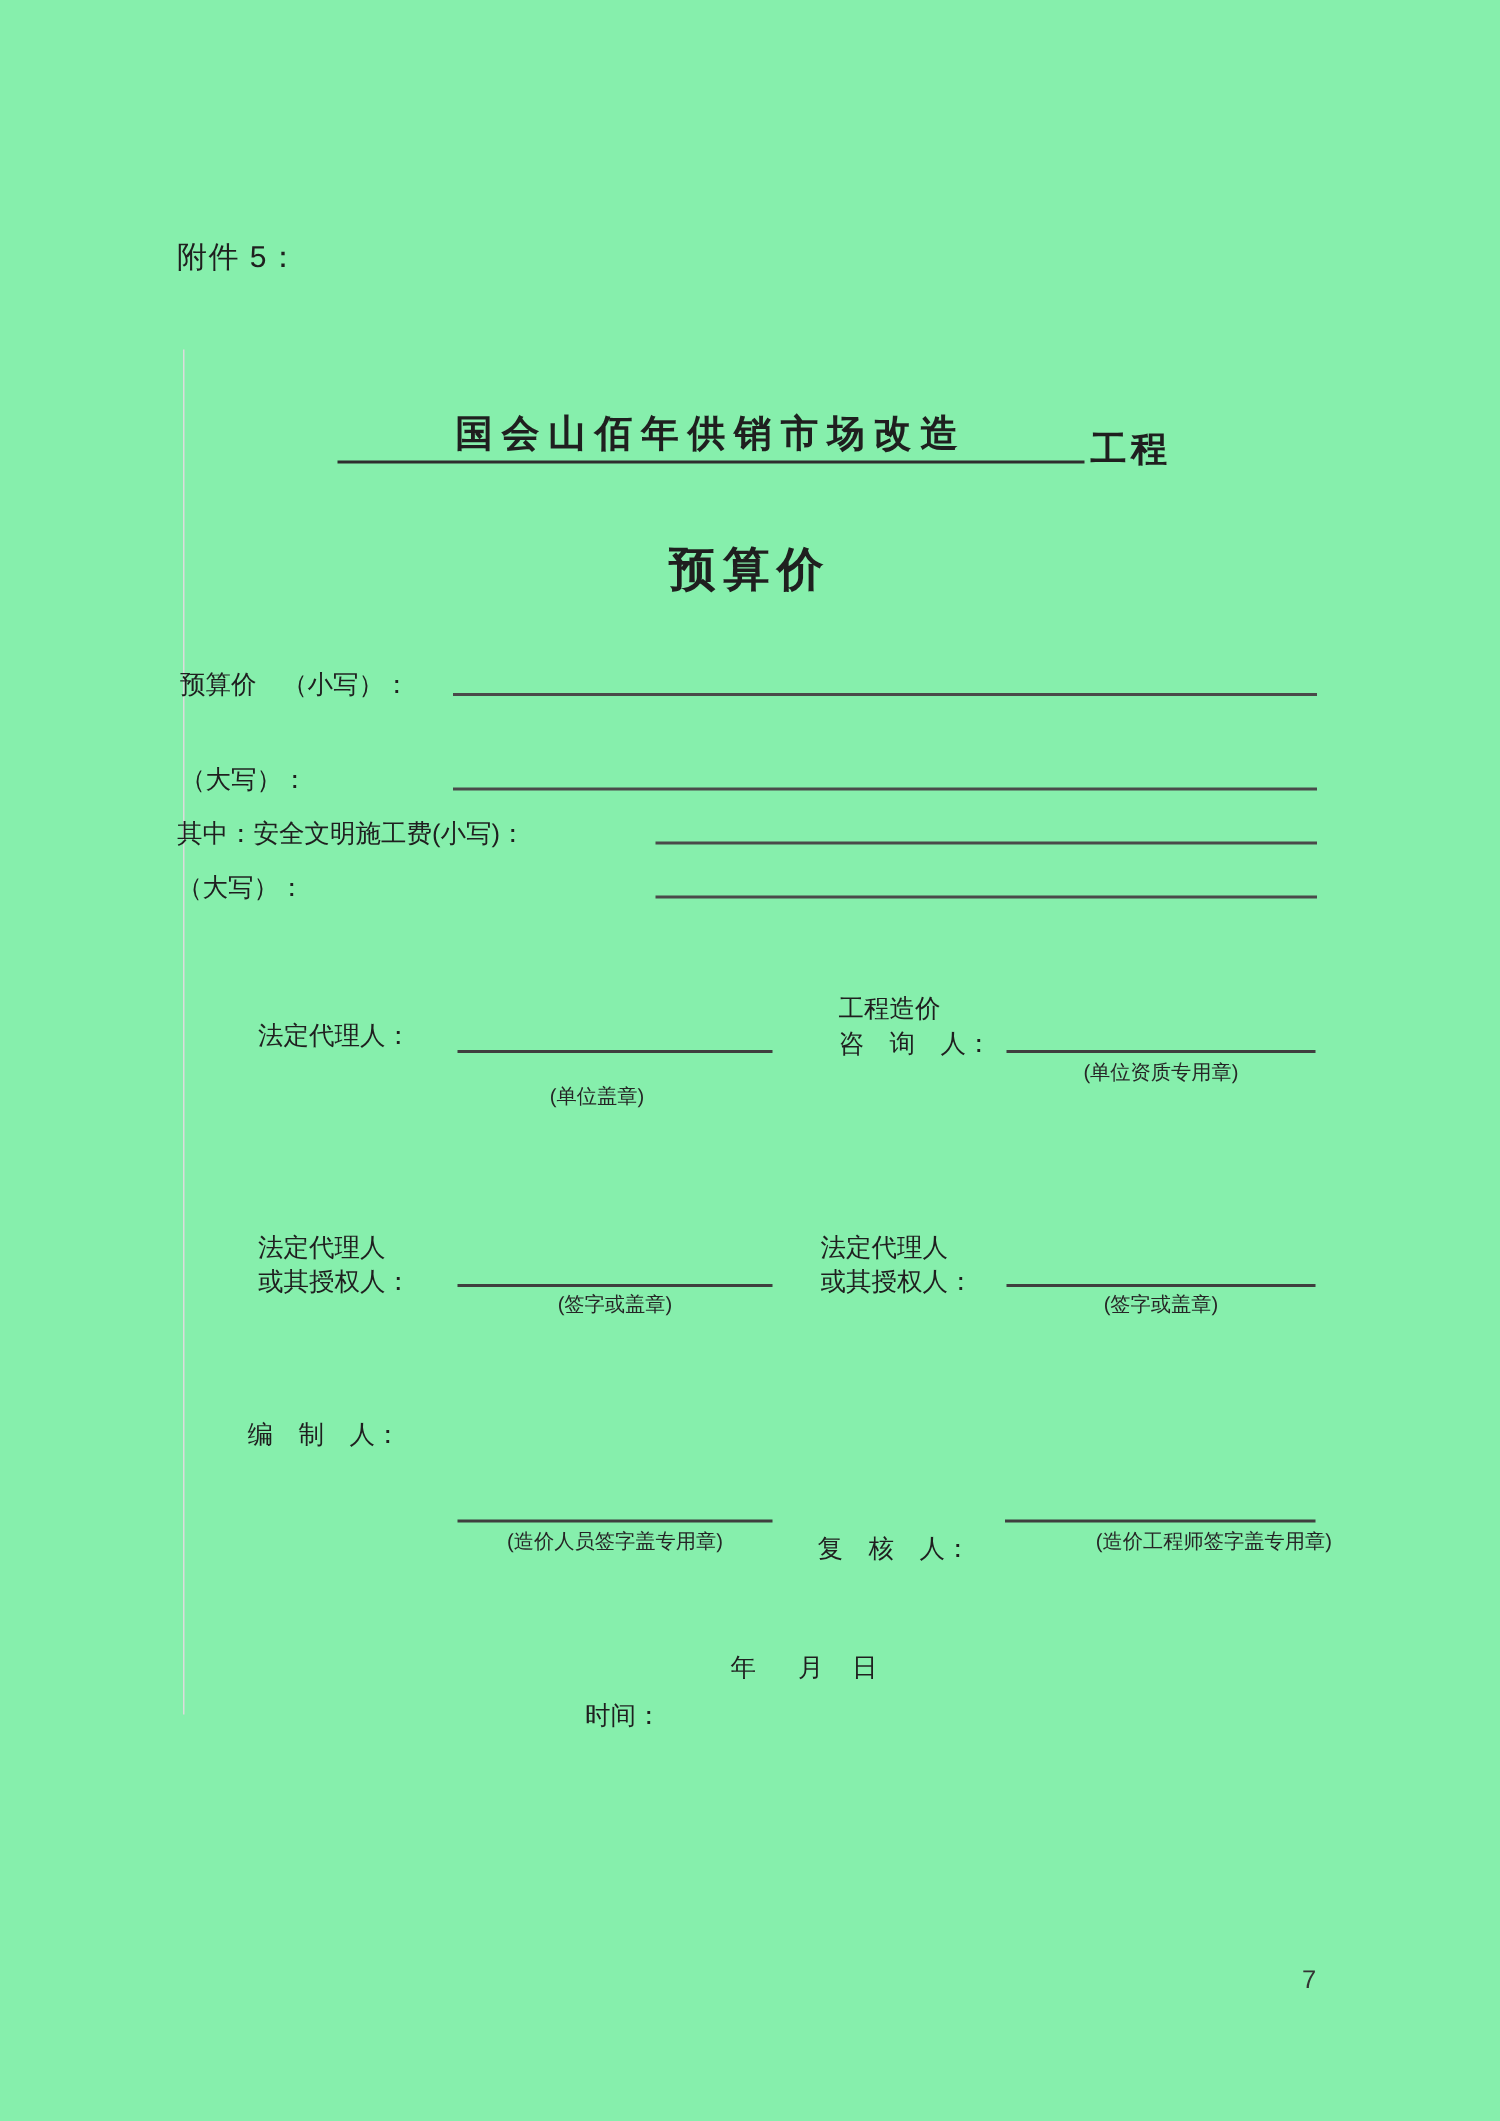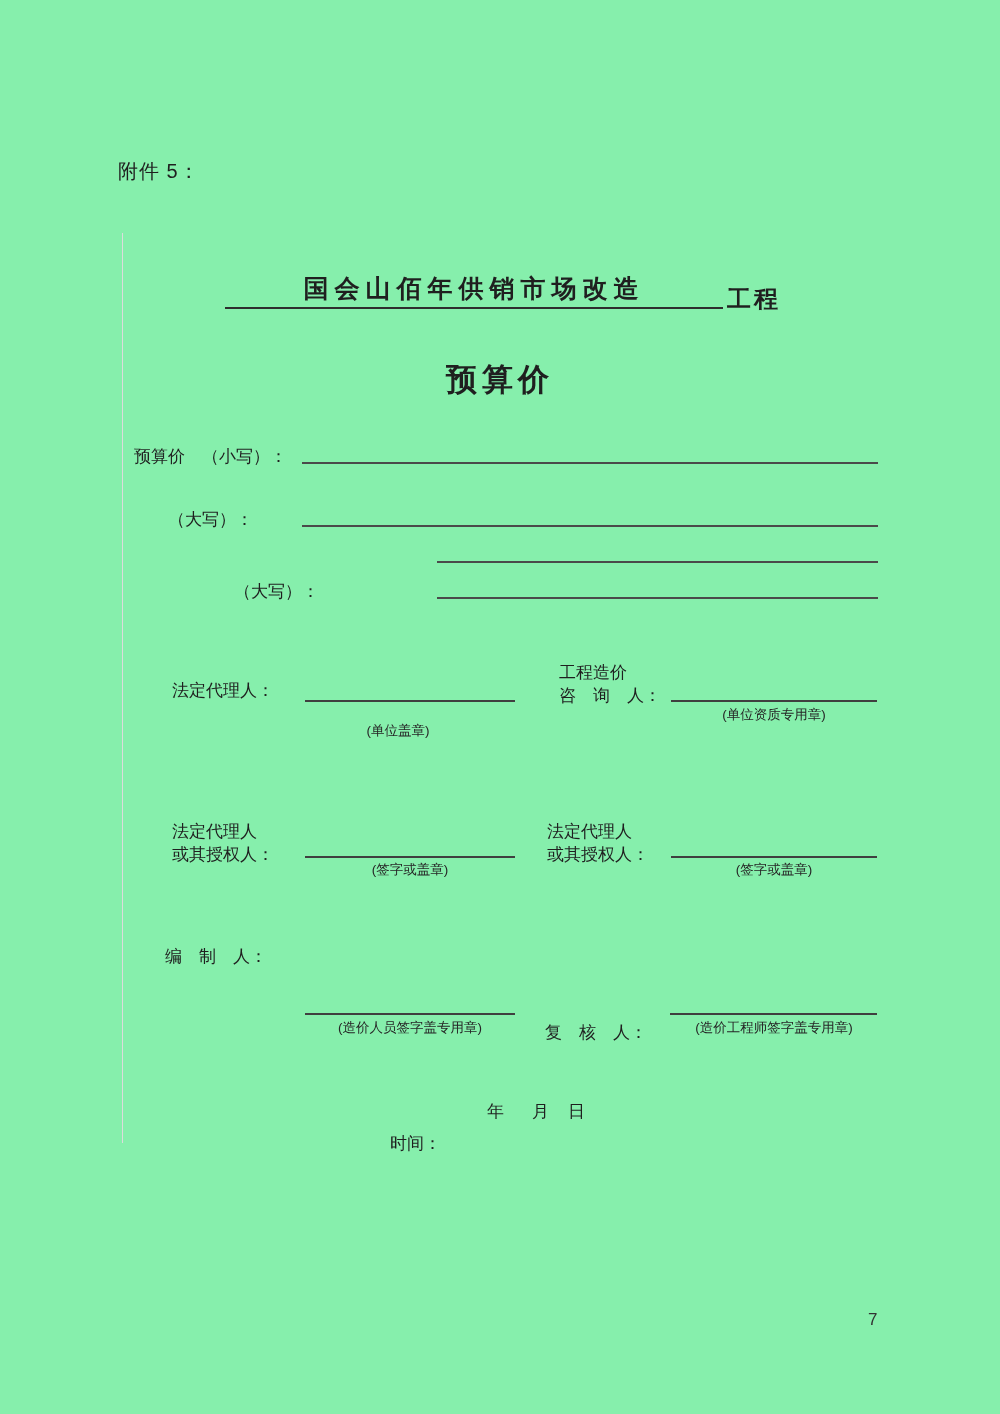--- a/index.html
+++ b/index.html
@@ -25,21 +25,21 @@
     font-size:25px; font-weight:bold; letter-spacing:6px;
     padding-bottom:2px;
   }
   .title-suffix { font-size:24px; font-weight:bold; letter-spacing:3px; }
   .doc-title {
     position:absolute; left:0; width:1000px;
     text-align:center;
     font-size:31px; font-weight:bold; letter-spacing:5px;
   }
   .lbl { font-size:17px; line-height:21px; }
-  .lbl-r { text-align:center; }
+  .lbl-r { text-align:left; }
   .two-line { line-height:23px; }
   .fill-line {
     position:absolute;
     border-bottom:2px solid #4a4a4a;
   }
   .sign-line {
     position:absolute;
     border-bottom:2px solid #3f3f3f;
   }
   .caption {
@@ -67,20 +67,21 @@
   <div class="abs title-suffix" style="left:727px; top:283px;text-align:right;">工程</div>
 
   <div class="doc-title" style="top:331px;margin-top:28px;">预算价</div>
 
   <div class="abs lbl lbl-r" style="left:120px; top:446px; width:181px;">预算价　（小写）：</div>
   <div class="fill-line" style="left:302px; top:444px; width:576px; height:20px;"></div>
 
   <div class="abs lbl lbl-r" style="left:120px; top:509px; width:181px;">（大写）：</div>
   <div class="fill-line" style="left:302px; top:507px; width:576px; height:20px;"></div>
 
+  <div class="abs lbl lbl-r" style="left:118px; top:545px; width:317px;">其中：安全文明施工费(小写)：</div>
   <div class="fill-line" style="left:437px; top:543px; width:441px; height:20px;"></div>
 
   <div class="abs lbl lbl-r" style="left:118px; top:581px; width:317px;">（大写）：</div>
   <div class="fill-line" style="left:437px; top:579px; width:441px; height:20px;"></div>
 
   <div class="abs lbl" style="left:172px; top:680px;">法定代理人：</div>
   <div class="sign-line" style="left:305px; top:682px; width:210px; height:20px;"></div>
   <div class="caption" style="left:293px; top:706px; width:210px;margin-top:16px;">(单位盖章)</div>
 
   <div class="abs lbl two-line" style="left:547px; top:661px;margin-left:12px;">
@@ -103,21 +104,21 @@
   </div>
   <div class="sign-line" style="left:671px; top:838px; width:206px; height:20px;"></div>
   <div class="caption" style="left:671px; top:861px; width:206px;">(签字或盖章)</div>
 
   <div class="abs lbl" style="left:165px; top:946px;">编　制　人：</div>
   <div class="sign-line" style="left:305px; top:995px; width:210px; height:20px;"></div>
   <div class="caption" style="left:295px; top:1019px; width:230px;">(造价人员签字盖专用章)</div>
 
   <div class="abs lbl" style="left:545px; top:998px;margin-top:24px;">复　核　人：</div>
   <div class="sign-line" style="left:670px; top:995px; width:207px; height:20px;"></div>
-  <div class="caption" style="left:660px; top:1019px; width:228px;">(造价工程师签字盖专用章)</div>
+  <div class="caption" style="left:660px; top:1019px; width:228px;text-align:right;">(造价工程师签字盖专用章)</div>
 
   <div class="abs date-part" style="left:390px; top:1100px;margin-top:32px;">时间：</div>
   <div class="abs date-part" style="left:487px; top:1100px;">年</div>
   <div class="abs date-part" style="left:532px; top:1100px;">月</div>
   <div class="abs date-part" style="left:568px; top:1100px;">日</div>
 
   <div class="abs page-num" style="left:868px; top:1310px;">7</div>
 
 </div>
 

